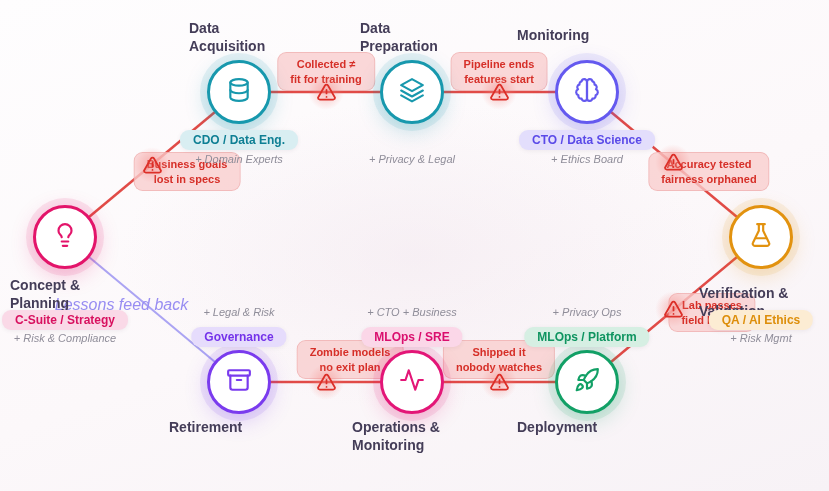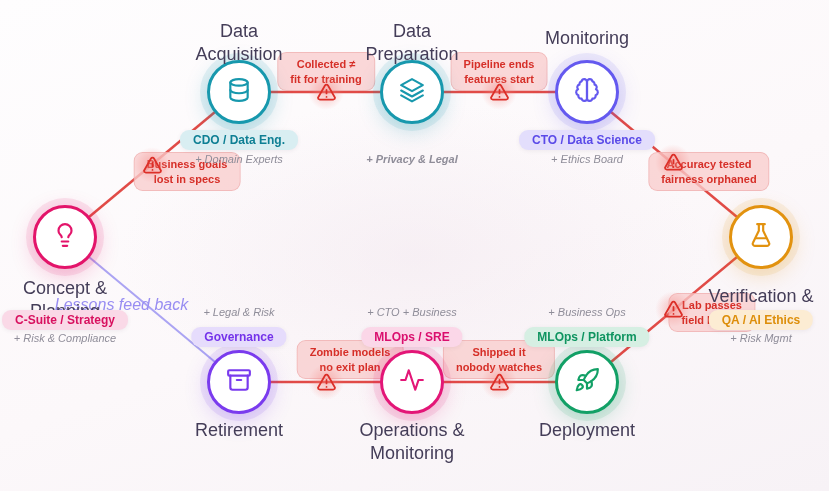--- a/index.html
+++ b/index.html
@@ -31,21 +31,21 @@
   .node{
     position:absolute;width:64px;height:64px;box-sizing:border-box;
     border-radius:50%;background:#fff;border:3.5px solid var(--c);
     box-shadow:0 0 0 7px var(--halo),0 6px 22px var(--glow);
     display:flex;align-items:center;justify-content:center;z-index:4;
   }
   .node svg{width:26px;height:26px;color:var(--c);}
 
   .title{
     position:absolute;transform:translateX(-50%);
-    text-align:center;font-weight:400;font-size:18px;line-height:1.28;
+    font-weight:700;font-size:14px;line-height:1.28;
     color:#443d58;z-index:5;
   }
   .badge{
     position:absolute;transform:translateX(-50%);
     background:var(--bbg);color:var(--bt);
     font-weight:700;font-size:12px;padding:3px 13px;border-radius:9px;
     white-space:nowrap;z-index:5;box-shadow:0 1px 4px rgba(80,60,90,.08);
   }
   .extra{
     position:absolute;transform:translateX(-50%);
@@ -109,21 +109,21 @@
   <div class="extra" style="left:239px;top:153px;">+ Domain Experts</div>
 
   <div class="node s-teal" style="left:380px;top:60px;">
     <span><svg viewBox="0 0 24 24" fill="none" stroke="currentColor" stroke-width="2" stroke-linecap="round" stroke-linejoin="round">
           <path d="M12 2 2 7.5l10 5.5 10-5.5L12 2z"></path>
           <path d="m2 12.5 10 5.5 10-5.5"></path>
           <path d="m2 17 10 5.5L22 17"></path>
         </svg></span>
   </div>
   <div class="title" style="left:412px;top:20px;width:104px;">Data Preparation</div>
-  <div class="extra" style="left:412px;top:153px;font-weight:bold;">+ Privacy &amp; Legal</div>
+  <div class="extra" style="left:412px;top:153px;">+ Privacy &amp; Legal</div>
 
   <div class="node s-indigo" style="left:555px;top:60px;">
     <span><svg viewBox="0 0 24 24" fill="none" stroke="currentColor" stroke-width="2" stroke-linecap="round" stroke-linejoin="round">
           <path d="M9.5 2A2.5 2.5 0 0 1 12 4.5v15a2.5 2.5 0 0 1-4.96.44 2.5 2.5 0 0 1-2.96-3.08 3 3 0 0 1-.34-5.58 2.5 2.5 0 0 1 1.32-4.24 2.5 2.5 0 0 1 1.98-3A2.5 2.5 0 0 1 9.5 2Z"></path>
           <path d="M14.5 2A2.5 2.5 0 0 0 12 4.5v15a2.5 2.5 0 0 0 4.96.44 2.5 2.5 0 0 0 2.96-3.08 3 3 0 0 0 .34-5.58 2.5 2.5 0 0 0-1.32-4.24 2.5 2.5 0 0 0-1.98-3A2.5 2.5 0 0 0 14.5 2Z"></path>
         </svg></span>
   </div>
   <div class="title" style="left:587px;top:27px;width:140px;">Monitoring</div>
   <div class="badge s-indigo" style="left:587px;top:130px;">CTO / Data Science</div>
   <div class="extra" style="left:587px;top:153px;">+ Ethics Board</div>
@@ -142,21 +142,21 @@
   <div class="node s-green" style="left:555px;top:350px;">
     <span><svg viewBox="0 0 24 24" fill="none" stroke="currentColor" stroke-width="2" stroke-linecap="round" stroke-linejoin="round">
           <path d="M4.5 16.5c-1.5 1.26-2 5-2 5s3.74-.5 5-2c.71-.84.7-2.13-.09-2.91a2.18 2.18 0 0 0-2.91-.09z"></path>
           <path d="m12 15-3-3a22 22 0 0 1 2-3.95A12.88 12.88 0 0 1 22 2c0 2.72-.78 7.5-6 11a22.35 22.35 0 0 1-4 2z"></path>
           <path d="M9 12H4s.55-3.03 2-4c1.62-1.08 5 0 5 0"></path>
           <path d="M12 15v5s3.03-.55 4-2c1.08-1.62 0-5 0-5"></path>
         </svg></span>
   </div>
   <div class="title" style="left:587px;top:419px;width:140px;">Deployment</div>
   <div class="badge s-green" style="left:587px;top:327px;">MLOps / Platform</div>
-  <div class="extra" style="left:587px;top:306px;">+ Business Ops</div>
+  <div class="extra" style="left:587px;top:306px;">+ Privacy Ops</div>
 
   <div class="node s-magenta" style="left:380px;top:350px;">
     <span><svg viewBox="0 0 24 24" fill="none" stroke="currentColor" stroke-width="2" stroke-linecap="round" stroke-linejoin="round">
           <path d="M22 12h-4l-3 9L9 3l-3 9H2"></path>
         </svg></span>
   </div>
   <div class="title" style="left:412px;top:419px;width:120px;">Operations &amp; Monitoring</div>
   <div class="badge s-magenta" style="left:412px;top:327px;">MLOps / SRE</div>
   <div class="extra" style="left:412px;top:306px;">+ CTO + Business</div>
 

